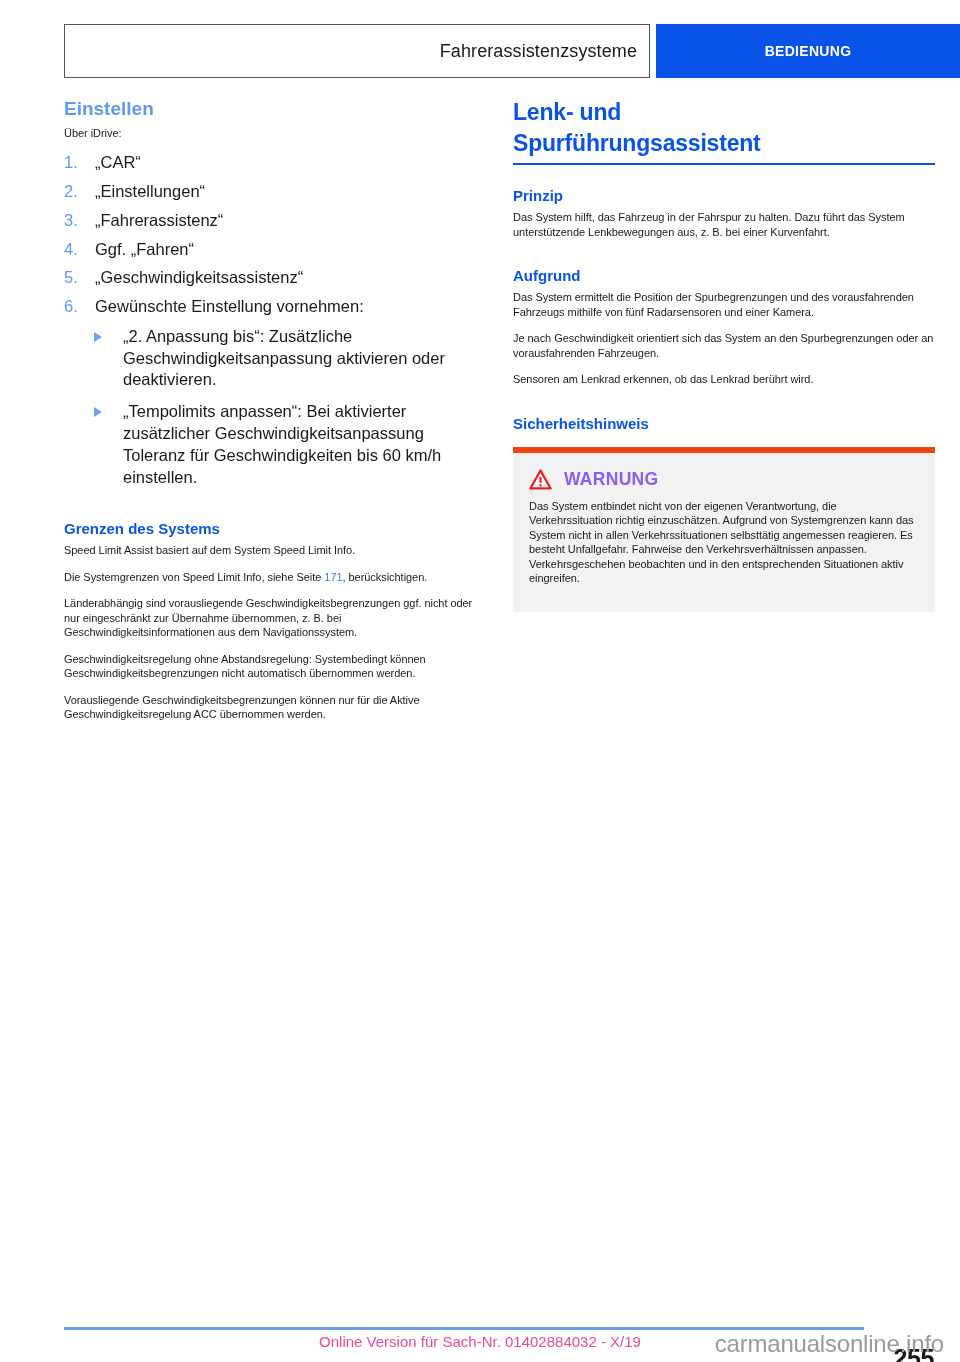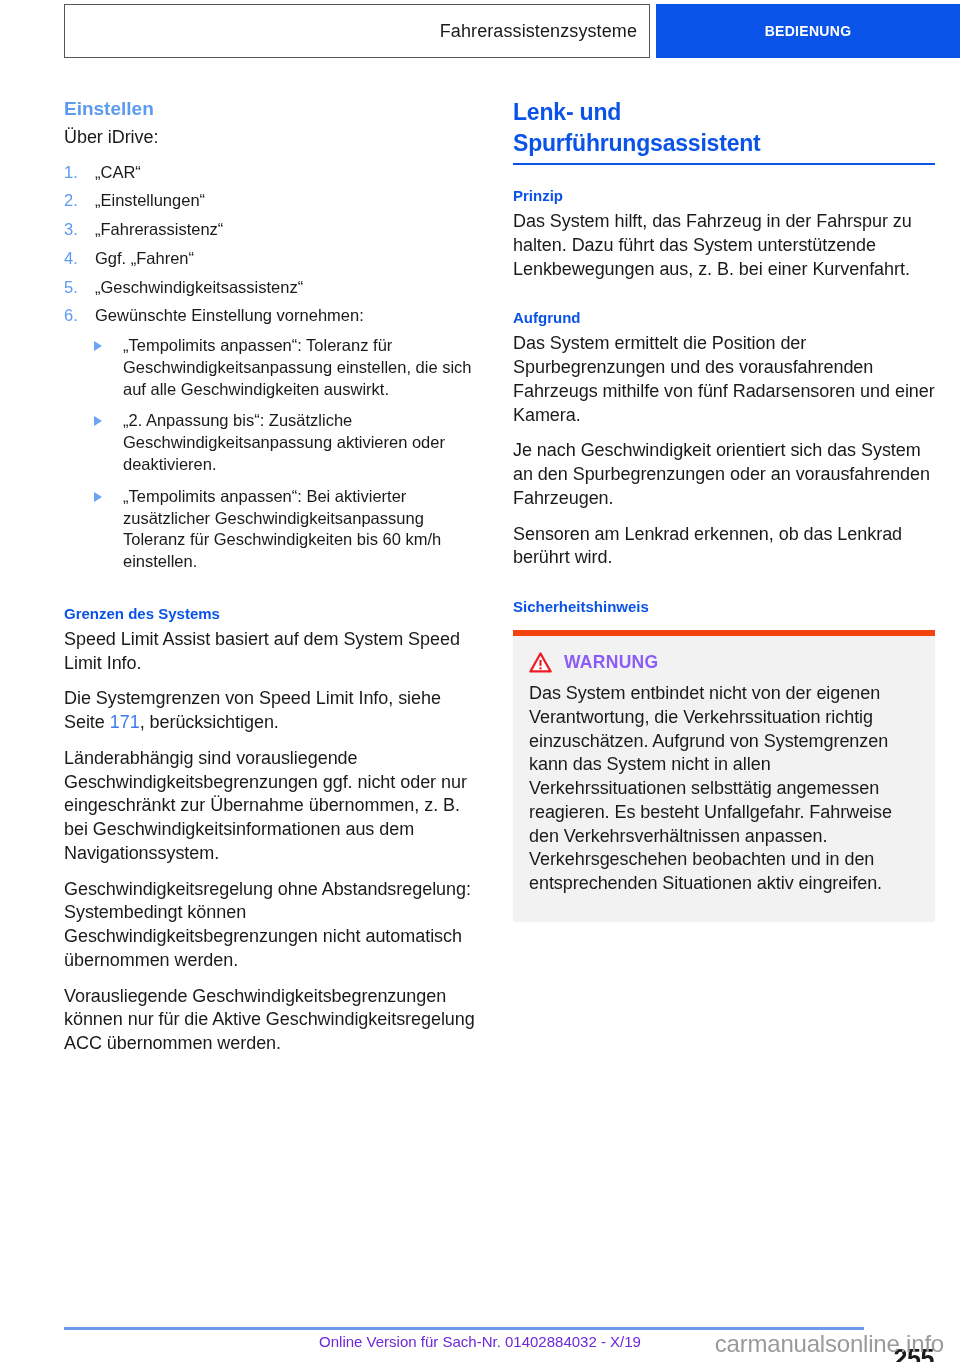--- a/index.html
+++ b/index.html
@@ -12,21 +12,21 @@
     height: 1362px;
     position: relative;
     font-family: "Liberation Sans", sans-serif;
     color: #1a1a1a;
     overflow: hidden;
   }
 
   
   .header {
     position: absolute;
-    top: 4px;
+    top: 24px;
     left: 0;
     width: 960px;
     height: 56px;
   }
   .header-box {
     position: absolute;
     left: 64px;
     top: 0;
     width: 586px;
     height: 54px;
@@ -94,21 +94,21 @@
   }
   h2.doc-h2.light {
     color: #5B9BF0;
     font-size: 19px;
   }
   .sec-gap { height: 22px; }
   .sec-gap-sm { height: 16px; }
 
   
   p.bodytext {
-    font-size: 18px;
+    font-size: 11px;
     line-height: 1.32;
     margin: 0 0 12px 0;
     color: #1a1a1a;
     letter-spacing: -0.05px;
   }
   p.bodytext:last-child { margin-bottom: 0; }
   .pageref { color: #3C7BF0; }
 
   
   ol.numlist {
@@ -200,21 +200,21 @@
     color: #1a1a1a;
     letter-spacing: -0.4px;
   }
   .online-version {
     position: absolute;
     left: 0;
     top: 1333px;
     width: 960px;
     text-align: center;
     font-size: 15px;
-    color: #6d28d9;
+    color: #ec4899;
   }
   .watermark {
     position: absolute;
     right: 16px;
     top: 1330px;
     font-size: 24px;
     color: #9a9a9a;
     letter-spacing: -0.2px;
   }
 </style>
@@ -239,24 +239,20 @@
   <ol class="numlist">
     <li>„CAR“</li>
     <li>„Einstellungen“</li>
     <li>„Fahrerassistenz“</li>
     <li>Ggf. „Fahren“</li>
     <li>„Geschwindigkeitsassistenz“</li>
     <li>Gewünschte Einstellung vornehmen:</li>
   </ol>
 
   <ul class="trilist">
-    <li>
-      <span class="tri"></span>
-      <span>„Tempolimits anpassen“: Toleranz für Geschwindigkeitsanpassung einstellen, die sich auf alle Geschwindigkeiten auswirkt.</span>
-    </li>
     <li>
       <span class="tri"></span>
       <span>„2. Anpassung bis“: Zusätzliche Geschwindigkeitsanpassung aktivieren oder deaktivieren.</span>
     </li>
     <li>
       <span class="tri"></span>
       <span>„Tempolimits anpassen“: Bei aktivierter zusätzlicher Geschwindigkeitsanpassung Toleranz für Geschwindigkeiten bis 60 km/h einstellen.</span>
     </li>
   </ul>
 

